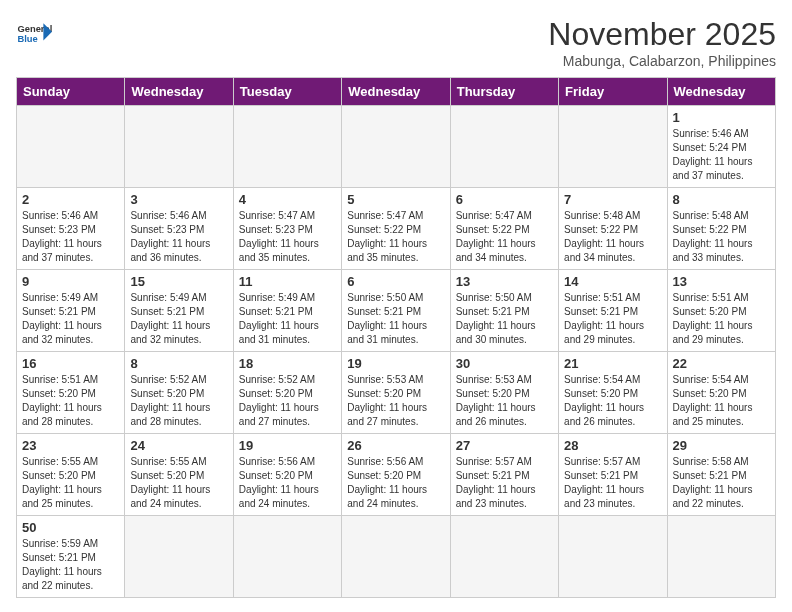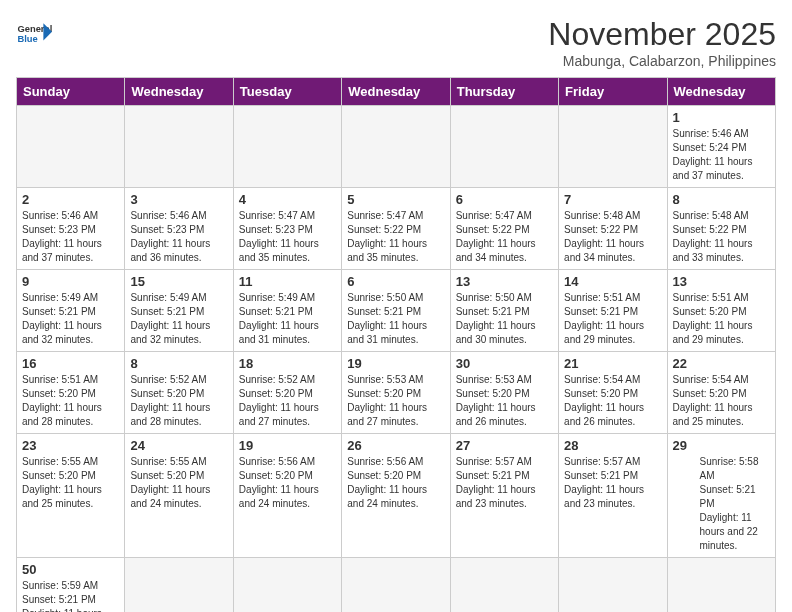--- a/index.html
+++ b/index.html
@@ -288,21 +288,21 @@
 Daylight: 11 hours and 23 minutes.</div>
         </td>
         <td>
           <div class="day-num">28</div>
           <div class="day-info" style="white-space: pre-line;">Sunrise: 5:57 AM
 Sunset: 5:21 PM
 Daylight: 11 hours and 23 minutes.</div>
         </td>
         <td>
           <div class="day-num">29</div>
-          <div class="day-info" style="white-space: pre-line; margin-left: 27px;">Sunrise: 5:58 AM
+          <div class="day-info" style="white-space: pre-line;">Sunrise: 5:58 AM
 Sunset: 5:21 PM
 Daylight: 11 hours and 22 minutes.</div>
         </td>
       </tr>
       <tr class="last-row">
         <td class="has-data">
           <div class="day-num">50</div>
           <div class="day-info" style="white-space: pre-line;">Sunrise: 5:59 AM
 Sunset: 5:21 PM
 Daylight: 11 hours and 22 minutes.</div>

